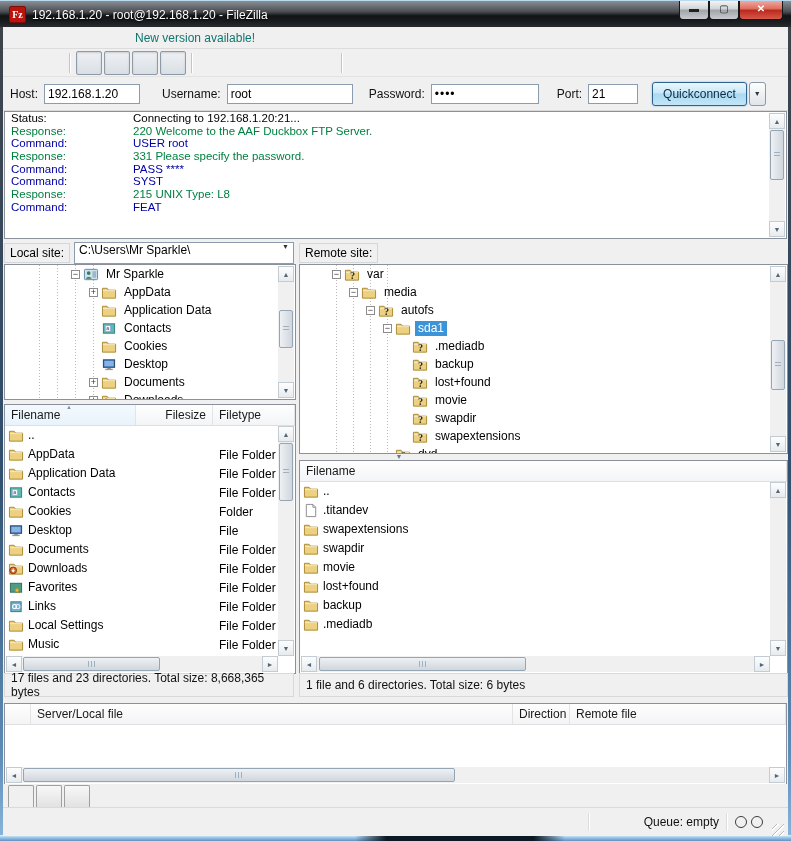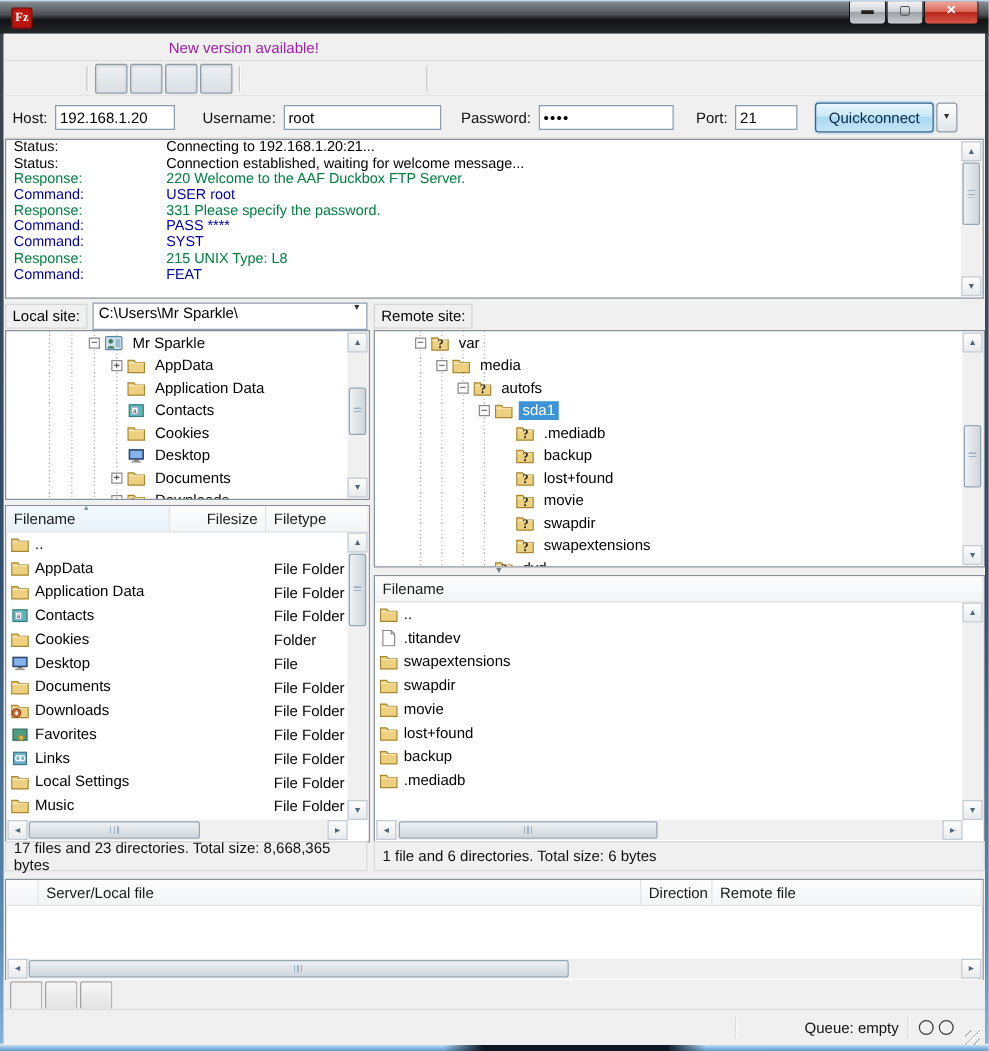--- a/index.html
+++ b/index.html
@@ -17,21 +17,21 @@
     background:linear-gradient(#f4f4f4,#cfd2d5 45%,#9ea3a8 50%,#c8ccd0);color:#222;font-size:10px;line-height:16px;text-align:center;}
   .wbtn.close{width:42px;background:linear-gradient(#f0a9a0,#dd6a5c 45%,#b9281b 50%,#d8584a);color:#fff;font-weight:bold;}
   .frame-l,.frame-r{position:absolute;top:27px;bottom:6px;width:3px;background:linear-gradient(#3d4349,#31506f 55%,#5d8cb8 90%,#86b3da);}
   .frame-l{left:0;} .frame-r{right:0;}
   .frame-b{position:absolute;left:0;right:0;bottom:0;height:6px;background:linear-gradient(#e9f4fc,#9fc9ea 40%,#5e93c2);}
   .frame-b .darkseg{position:absolute;left:355px;width:210px;top:0;bottom:0;background:linear-gradient(90deg,rgba(10,20,30,0),#0c1824 15%,#0c1824 85%,rgba(10,20,30,0));}
   #content{position:absolute;left:3px;right:3px;top:27px;bottom:6px;background:#f0f0f0;}
   
   #menubar{position:absolute;left:0;right:0;top:0;height:21px;background:#f0f0f0;border-bottom:1px solid #dcdcdc;display:flex;align-items:center;}
   #menubar .mitem{padding:2px 9px;color:#111;}
-  #menubar .notice{padding:4px 6px;color:#a21caf;}
+  #menubar .notice{padding:4px 6px;color:#0f766e;}
   
   #toolbar{position:absolute;left:0;right:0;top:22px;height:27px;background:#f0f0f0;border-bottom:1px solid #e3e3e3;display:flex;align-items:center;padding-left:6px;}
   .tbtn{width:24px;height:22px;display:flex;align-items:center;justify-content:center;margin:0 1px;border:1px solid transparent;border-radius:2px;}
   .tbtn.toggled{border:1px solid #8e9aa5;background:linear-gradient(#eef1f4,#d9dfe5);box-shadow:inset 0 1px 2px rgba(0,0,0,.15);}
   .tbtn svg{display:block;}
   .tsep{width:1px;height:20px;background:#c5c5c5;margin:0 4px;border-right:1px solid #fff;}
   
   #qcbar{position:absolute;left:0;right:0;top:50px;height:33px;background:#f0f0f0;border-bottom:1px solid #d9d9d9;display:flex;align-items:center;}
   #qcbar label{color:#111;}
   #qcbar input{height:18px;border:1px solid #8a9cae;background:#fff;font-family:"Liberation Sans",sans-serif;font-size:12px;padding:0 3px;margin:0;}
@@ -117,20 +117,21 @@
   .grip{width:12px;height:12px;margin-left:2px;align-self:flex-end;
     background:repeating-linear-gradient(135deg,rgba(0,0,0,0) 0 3px,#b9b9b9 3px 4px,#fff 4px 5px);}
   #queue-text{color:#111;}
 </style>
 </head>
 <body>
 
 <div id="window">
   <div id="titlebar">
     <span class="fzicon">Fz</span>
+    <span class="title-text">192.168.1.20 - root@192.168.1.20 - FileZilla</span>
     <span class="winbtns">
       <span class="wbtn">▬</span>
       <span class="wbtn">▢</span>
       <span class="wbtn close">✕</span>
     </span>
   </div>
   <div class="frame-l"></div>
   <div class="frame-r"></div>
   <div class="frame-b">
       <span class="darkseg"></span>
@@ -309,21 +310,20 @@
     </div>
 
     <div id="logpane">
 
       <div class="vscroll">
         <span class="sarr" style="top:0;">▲</span>
         <span class="vthumb" style="top:17px;height:48px;"></span>
         <span class="sarr" style="bottom:0;">▼</span>
       </div>
     <div class="logrow k-status"><span class="lt">Status:</span><span class="msg">Connecting to 192.168.1.20:21...</span></div>
-        <div class="logrow k-status"><span class="lt">Status:</span><span class="msg">Connection established, waiting for welcome message...</span></div>
         <div class="logrow k-response"><span class="lt">Response:</span><span class="msg">220 Welcome to the AAF Duckbox FTP Server.</span></div>
         <div class="logrow k-command"><span class="lt">Command:</span><span class="msg">USER root</span></div>
         <div class="logrow k-response"><span class="lt">Response:</span><span class="msg">331 Please specify the password.</span></div>
         <div class="logrow k-command"><span class="lt">Command:</span><span class="msg">PASS ****</span></div>
         <div class="logrow k-command"><span class="lt">Command:</span><span class="msg">SYST</span></div>
         <div class="logrow k-response"><span class="lt">Response:</span><span class="msg">215 UNIX Type: L8</span></div>
         <div class="logrow k-command"><span class="lt">Command:</span><span class="msg">FEAT</span></div>
       </div>
 
     <div id="localcol">

